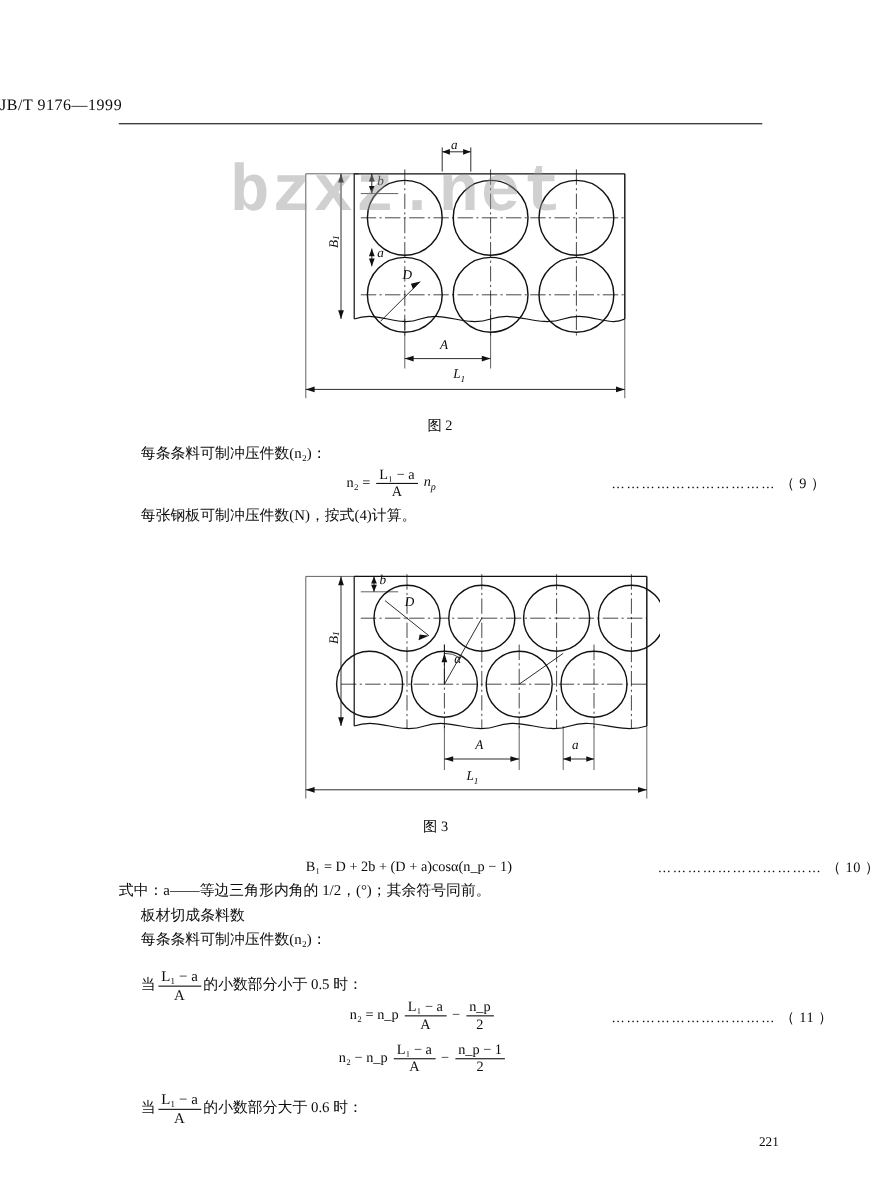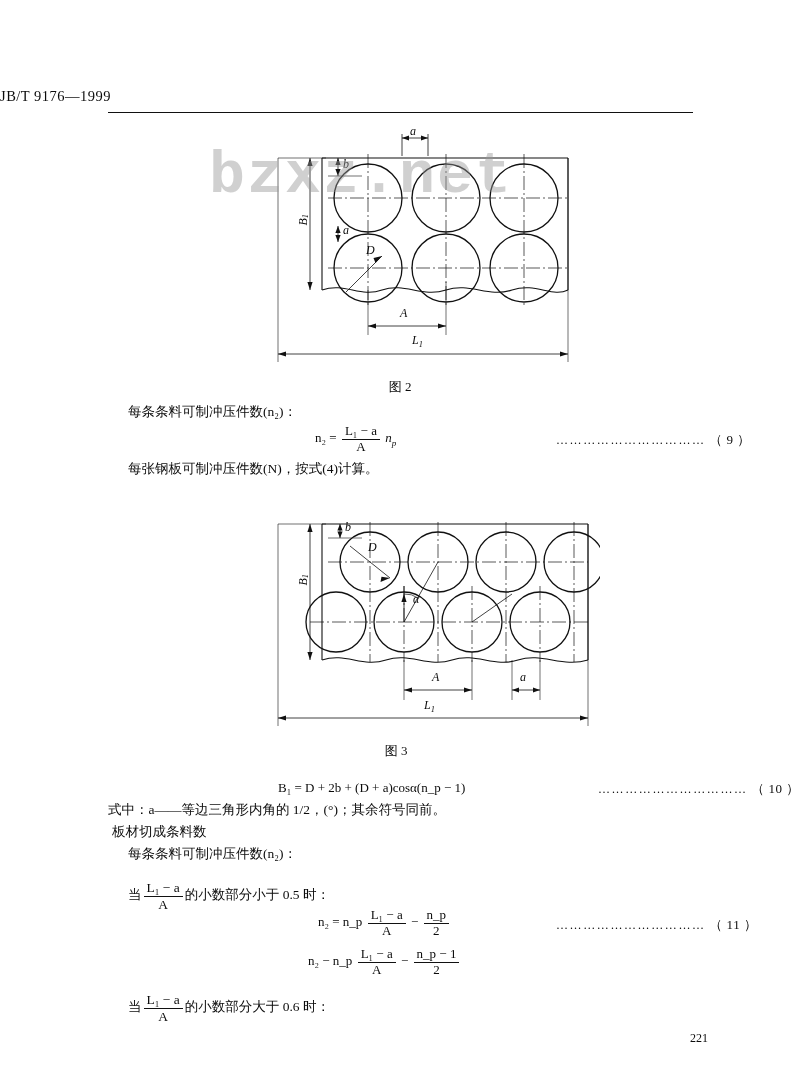--- a/index.html
+++ b/index.html
@@ -319,21 +319,21 @@
   </div>
 
   <div class="fig-caption" style="top:742px; left:346px; width:100px;">图 3</div>
 
   <div class="eqn" style="top:780px; left:278px;">B₁ = D + 2b + (D + a)cosα(n_p − 1)</div>
   <div class="eqnum" style="top:780px; left:556px;margin-left:42px;">
     <span class="dots">……………………………</span>&nbsp;<span>（ 10 ）</span>
   </div>
 
   <div class="para" style="top:800px; left:108px;">式中：a——等边三角形内角的 1/2，(°)；其余符号同前。</div>
-  <div class="para" style="top:822px; left:112px;text-align:center;">板材切成条料数</div>
+  <div class="para" style="top:822px; left:128px;text-align:center;">板材切成条料数</div>
   <div class="para" style="top:844px; left:128px;">每条条料可制冲压件数(n₂)：</div>
 
   <div class="para" style="top:880px; left:128px;">
     <span>当</span><span class="frac"><span class="num">L₁ − a</span><span class="den">A</span></span><span>的小数部分小于 0.5 时：</span>
   </div>
 
   <div class="eqn" style="top:908px; left:318px;">
     <span>n₂ = n_p</span>
     <span class="frac">
       <span class="num">L₁ − a</span>

